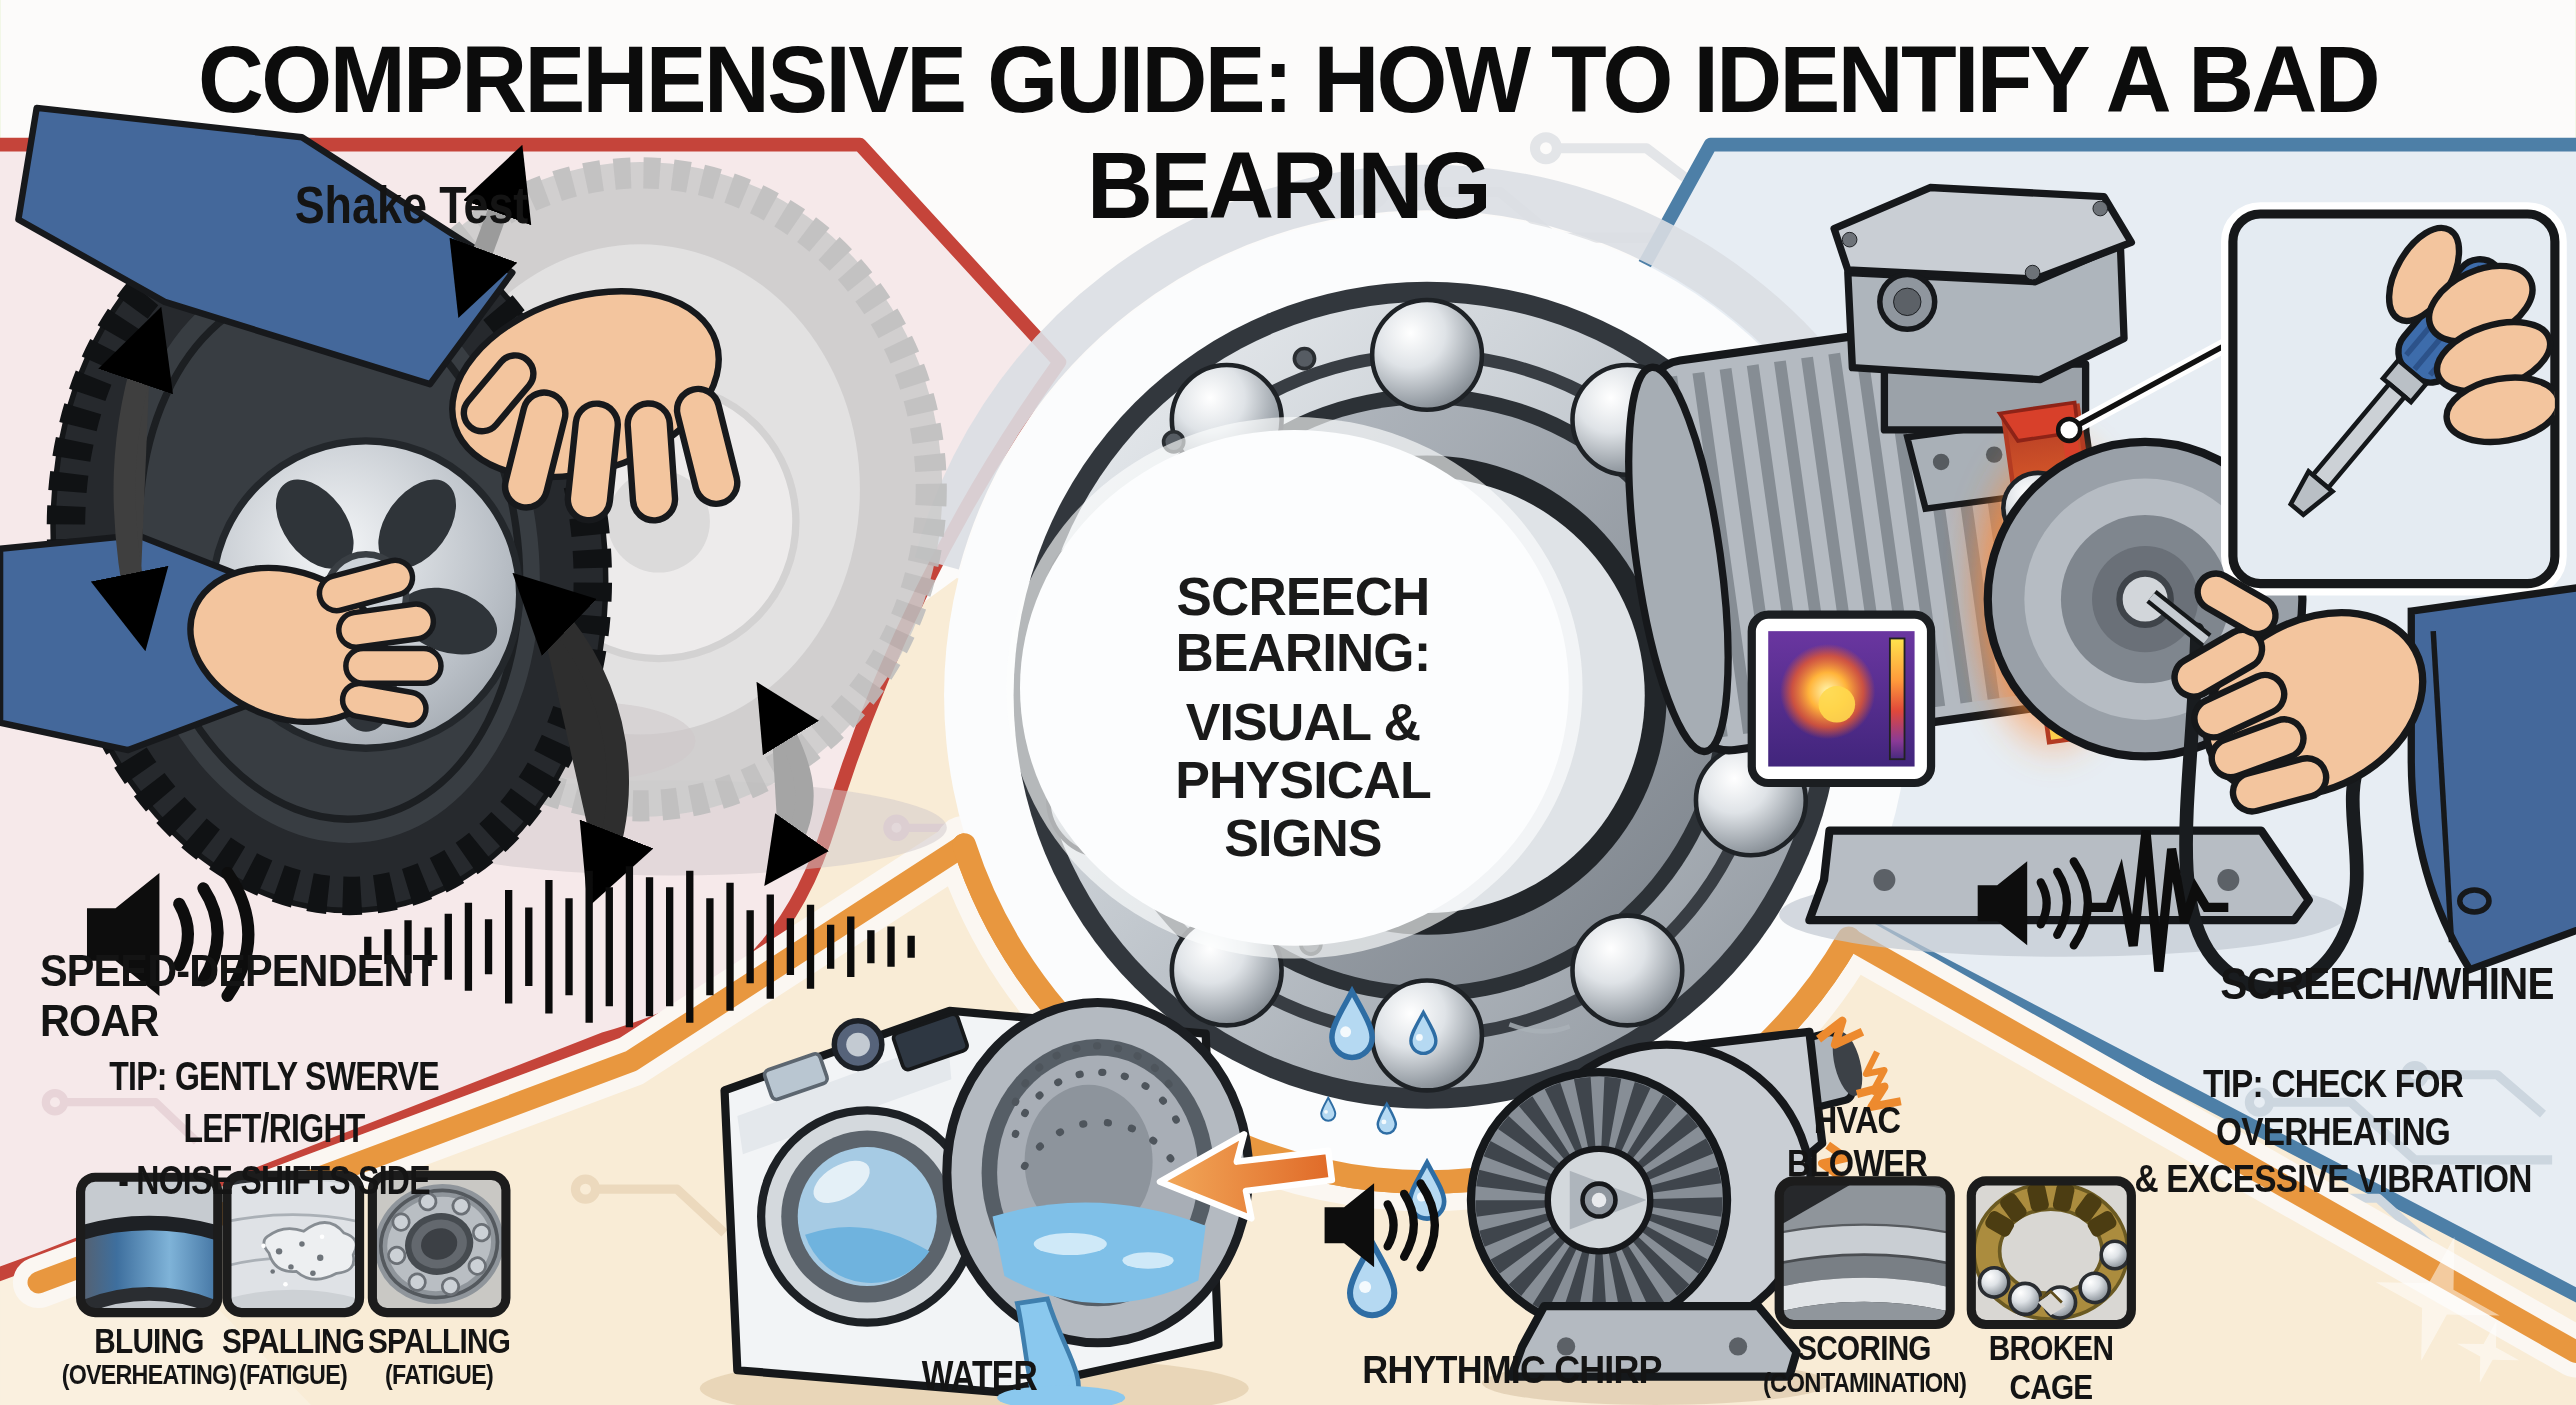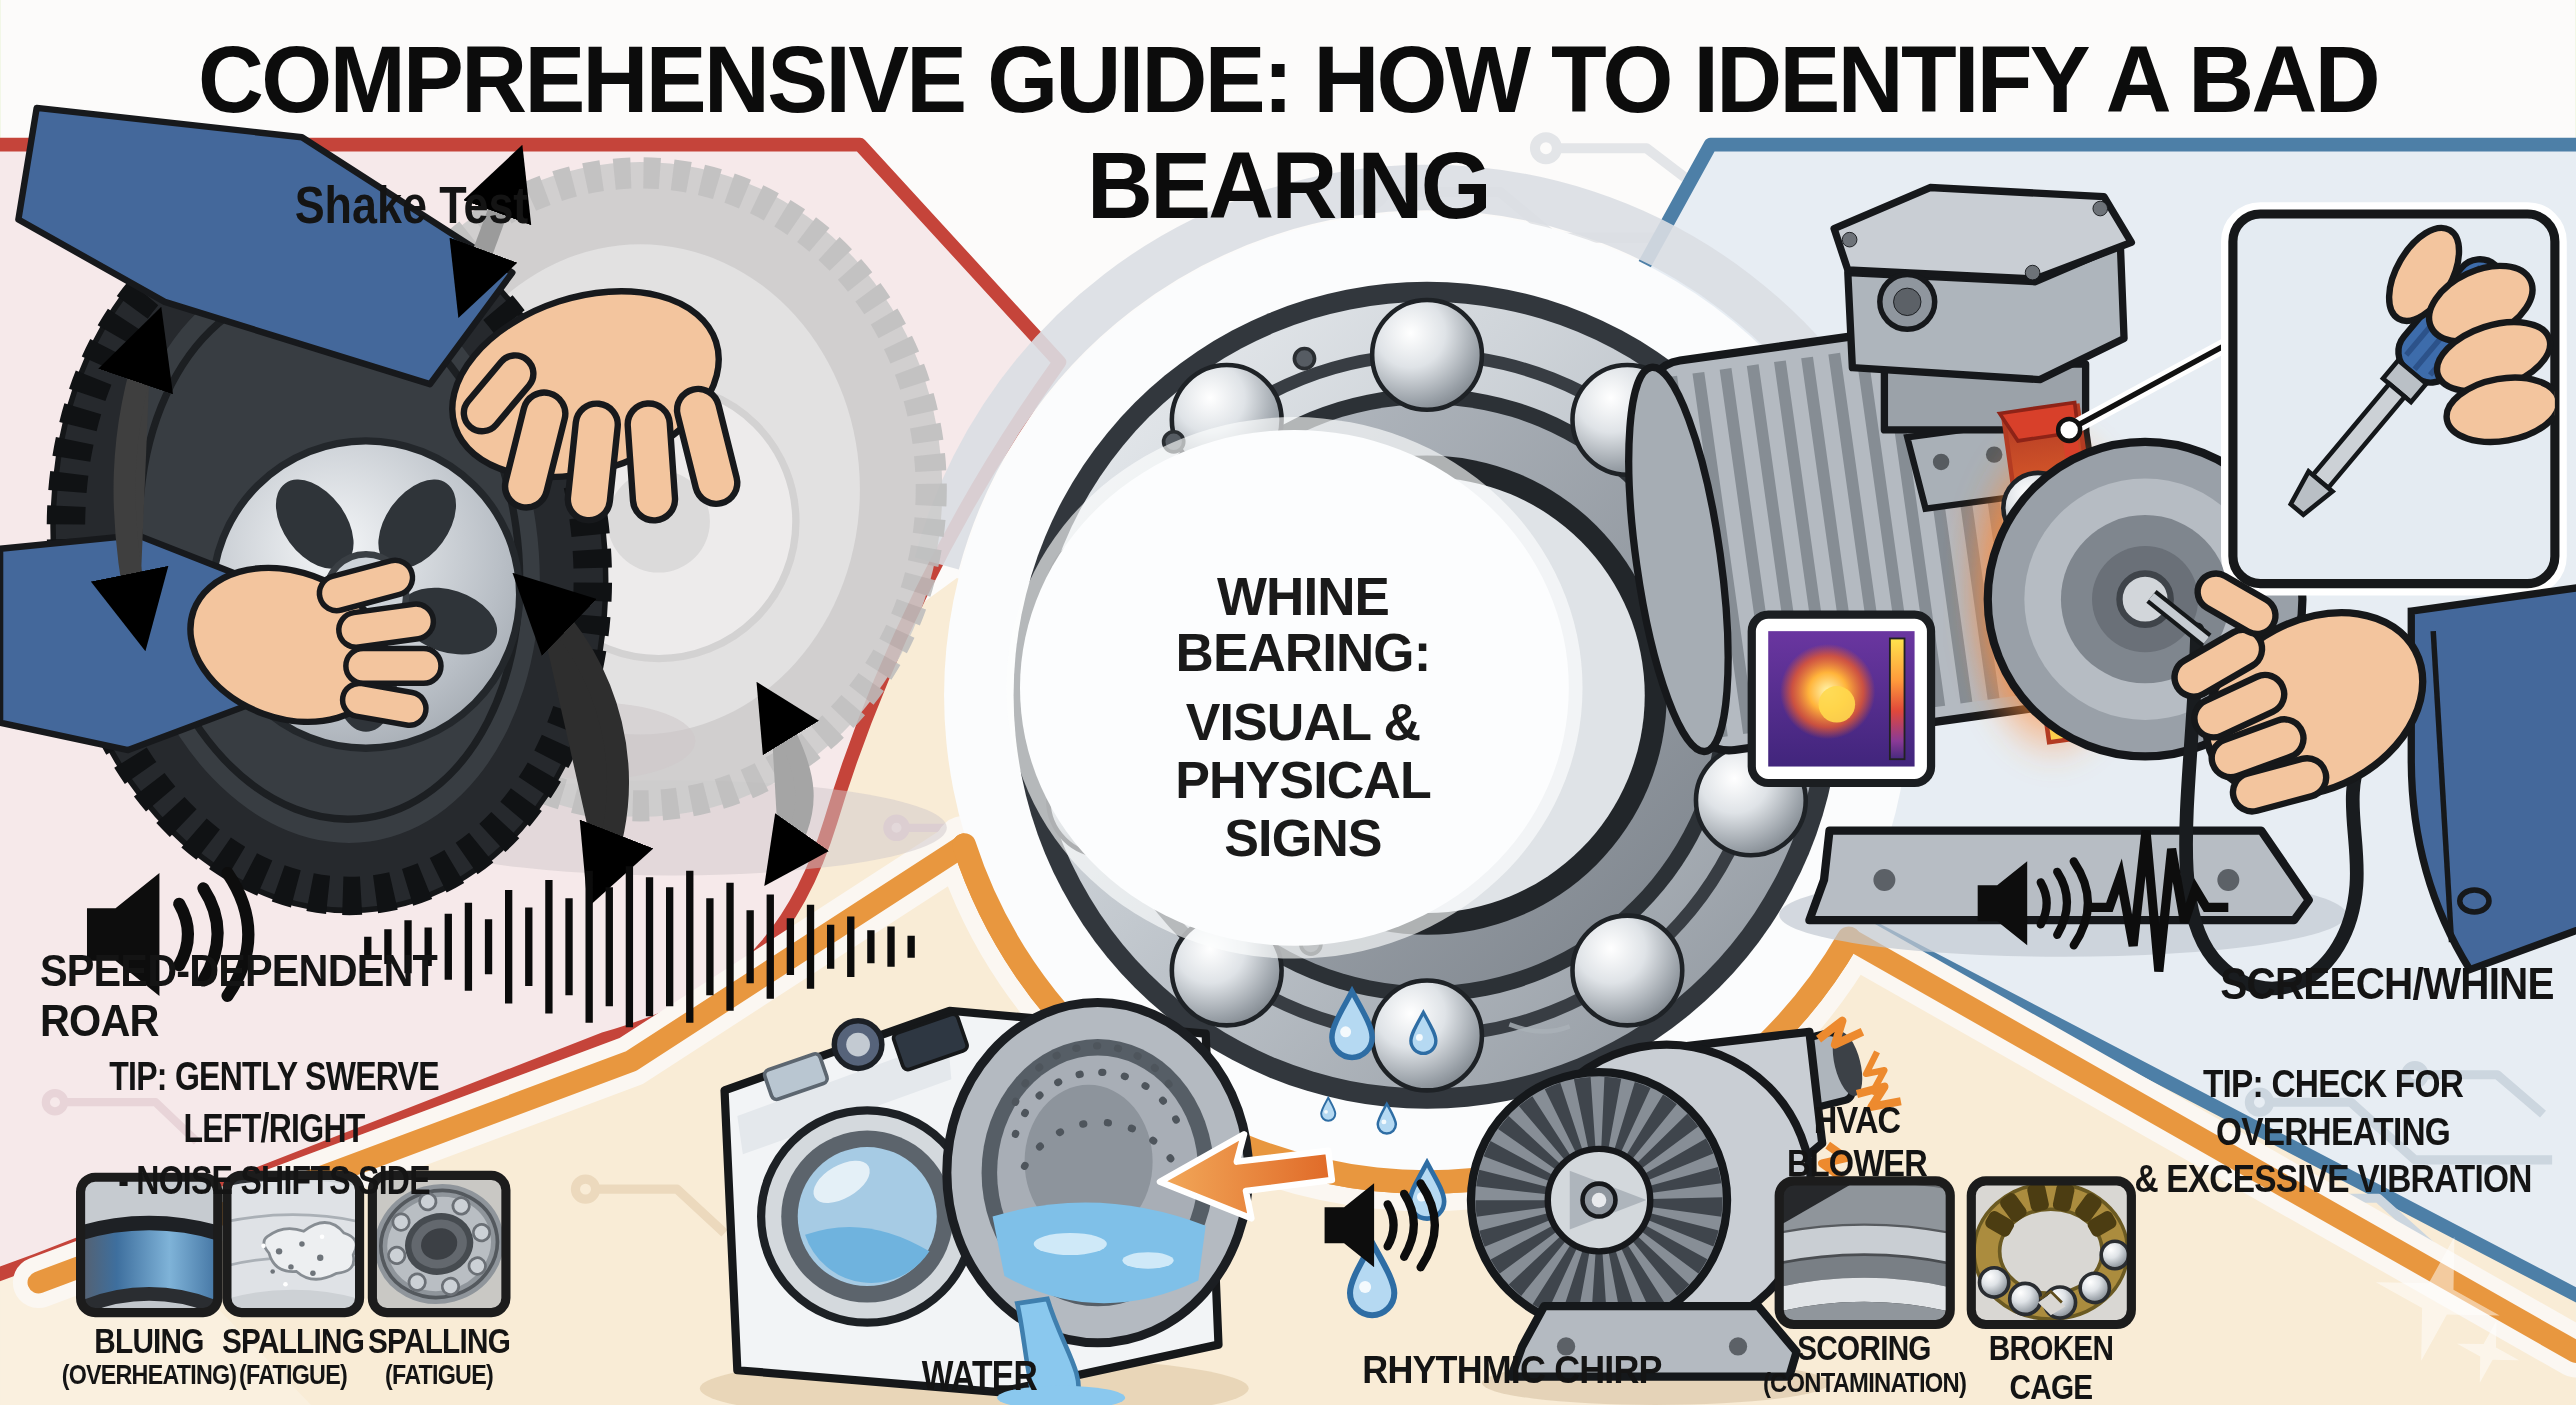--- a/index.html
+++ b/index.html
@@ -541,21 +541,21 @@
 
 <div class="lbl title sx97" style="left:0;top:27.4px;width:2576px;font-size:94px;">COMPREHENSIVE GUIDE: HOW TO IDENTIFY A BAD BEARING</div>
 
 <div class="lbl sx88" style="left:265px;top:177px;width:293px;font-size:51px;letter-spacing:0;">Shake Test</div>
 
 <div class="lbl ta-l sx92" style="left:40px;top:946px;width:512px;font-size:45px;transform-origin:left top;">SPEED-DEPENDENT ROAR</div>
 
 <div class="lbl sx80" style="left:18.3px;top:1050px;width:640px;font-size:40px;line-height:1.3;transform-origin:left top;">TIP: GENTLY SWERVE LEFT/RIGHT
 - NOISE SHIFTS SIDE</div>
 
-<div class="lbl" style="left:1143px;top:569px;width:320px;font-size:53px;line-height:1.06;color:#1a1a1a;">WHINE
+<div class="lbl" style="left:1143px;top:569px;width:320px;font-size:53px;line-height:1.06;color:#1a1a1a;">SCREECH
 BEARING:</div>
 <div class="lbl" style="left:1166px;top:693px;width:274px;font-size:52px;line-height:1.12;color:#1a1a1a;">VISUAL &amp;
 PHYSICAL
 SIGNS</div>
 
 <div class="lbl sx92" style="left:2195px;top:959px;width:384px;font-size:44px;">SCREECH/WHINE</div>
 <div class="lbl sx88" style="left:2086px;top:1061px;width:494px;font-size:38px;line-height:1.25;">TIP: CHECK FOR OVERHEATING
 &amp; EXCESSIVE VIBRATION</div>
 
 <div class="lbl sx80" style="left:714px;top:1352px;width:531px;font-size:42px;">WATER LEAK/CONTAMINATION</div>

